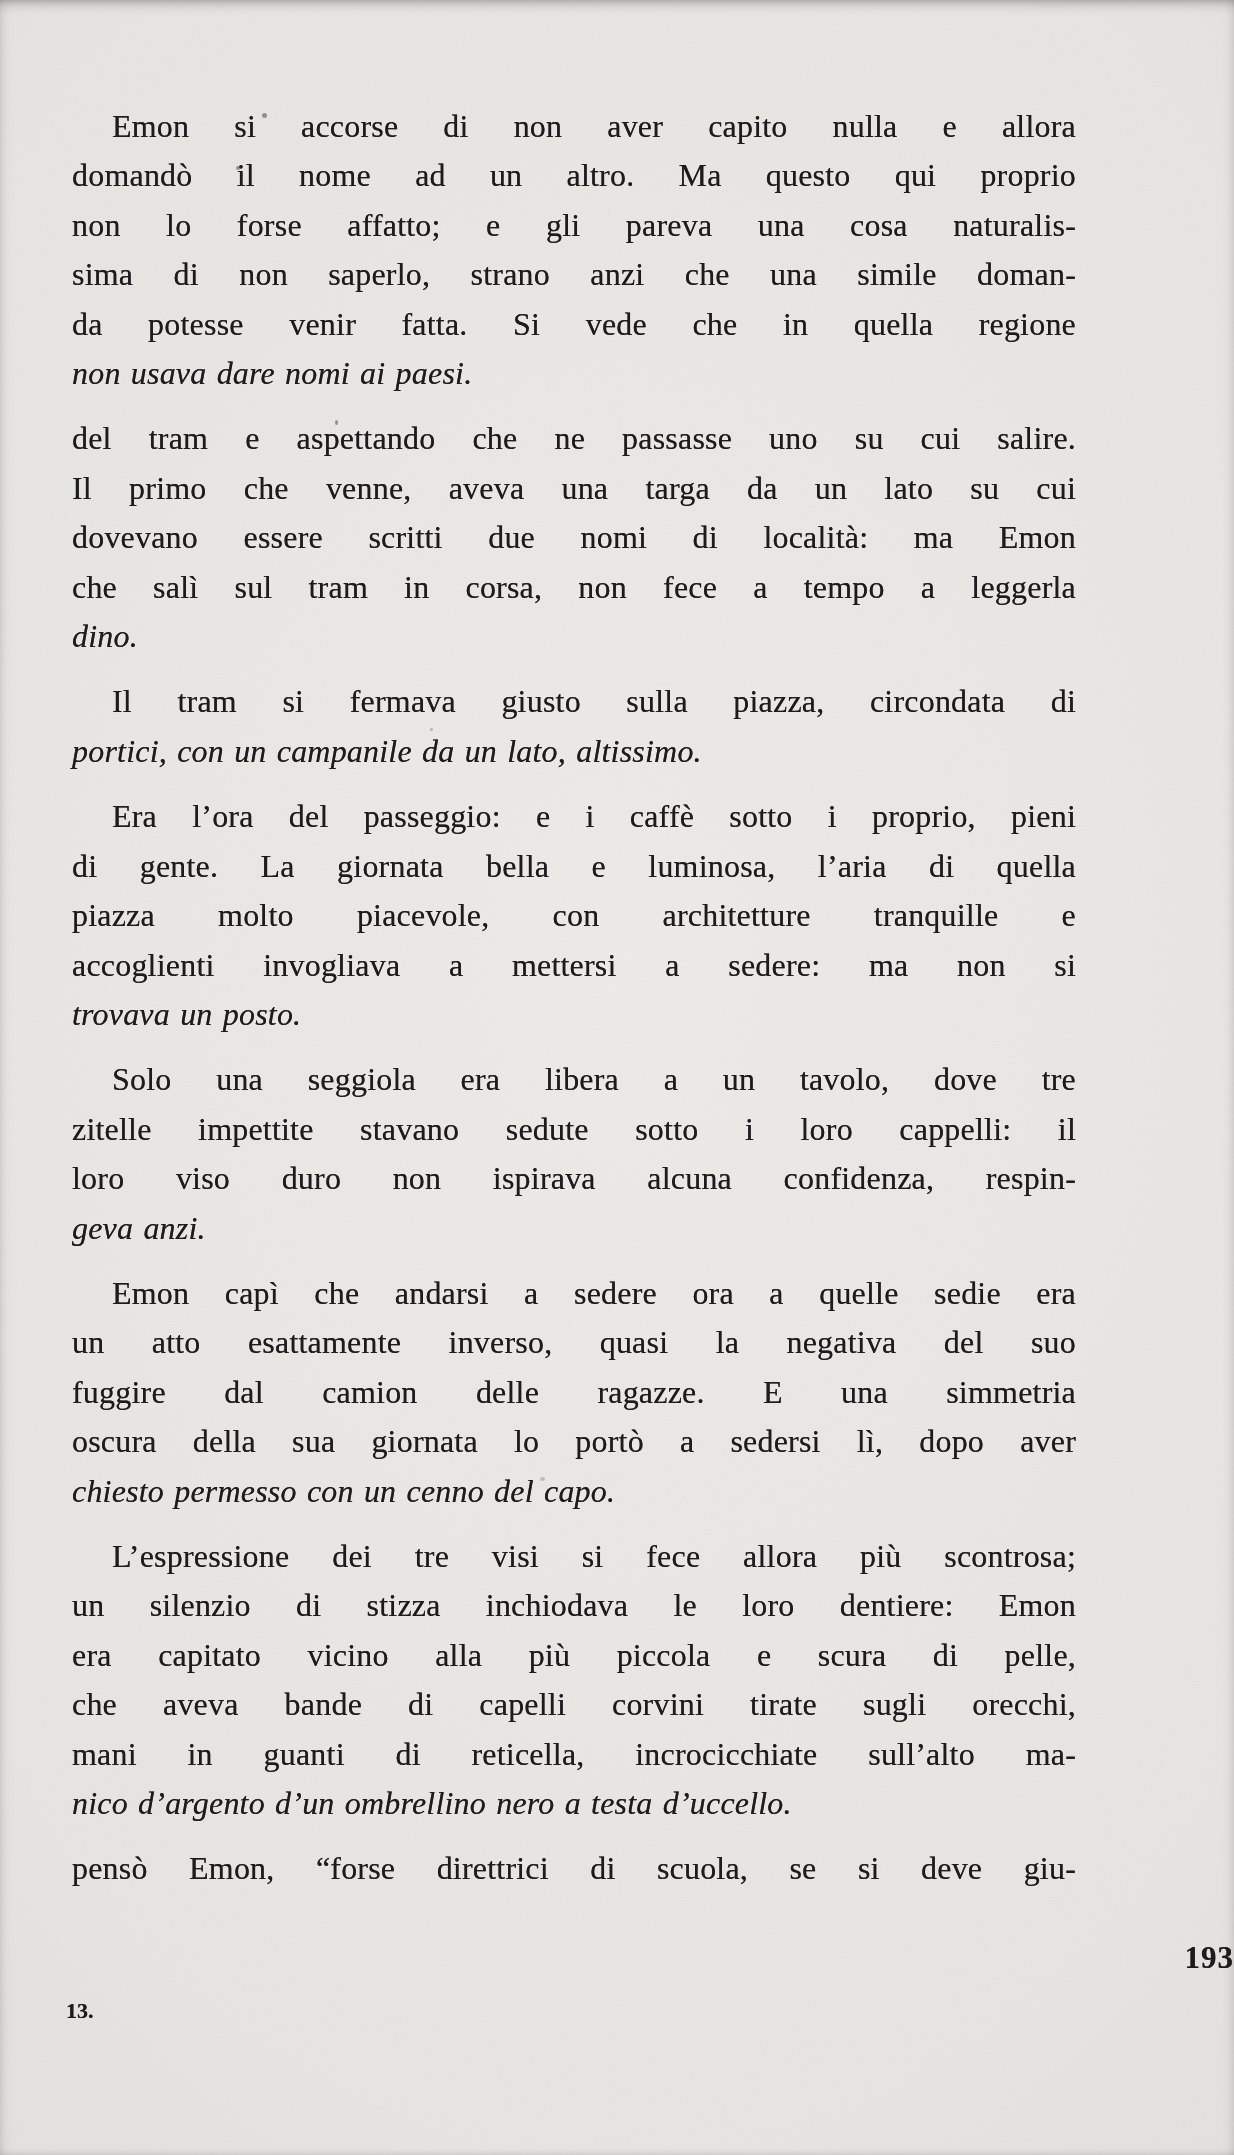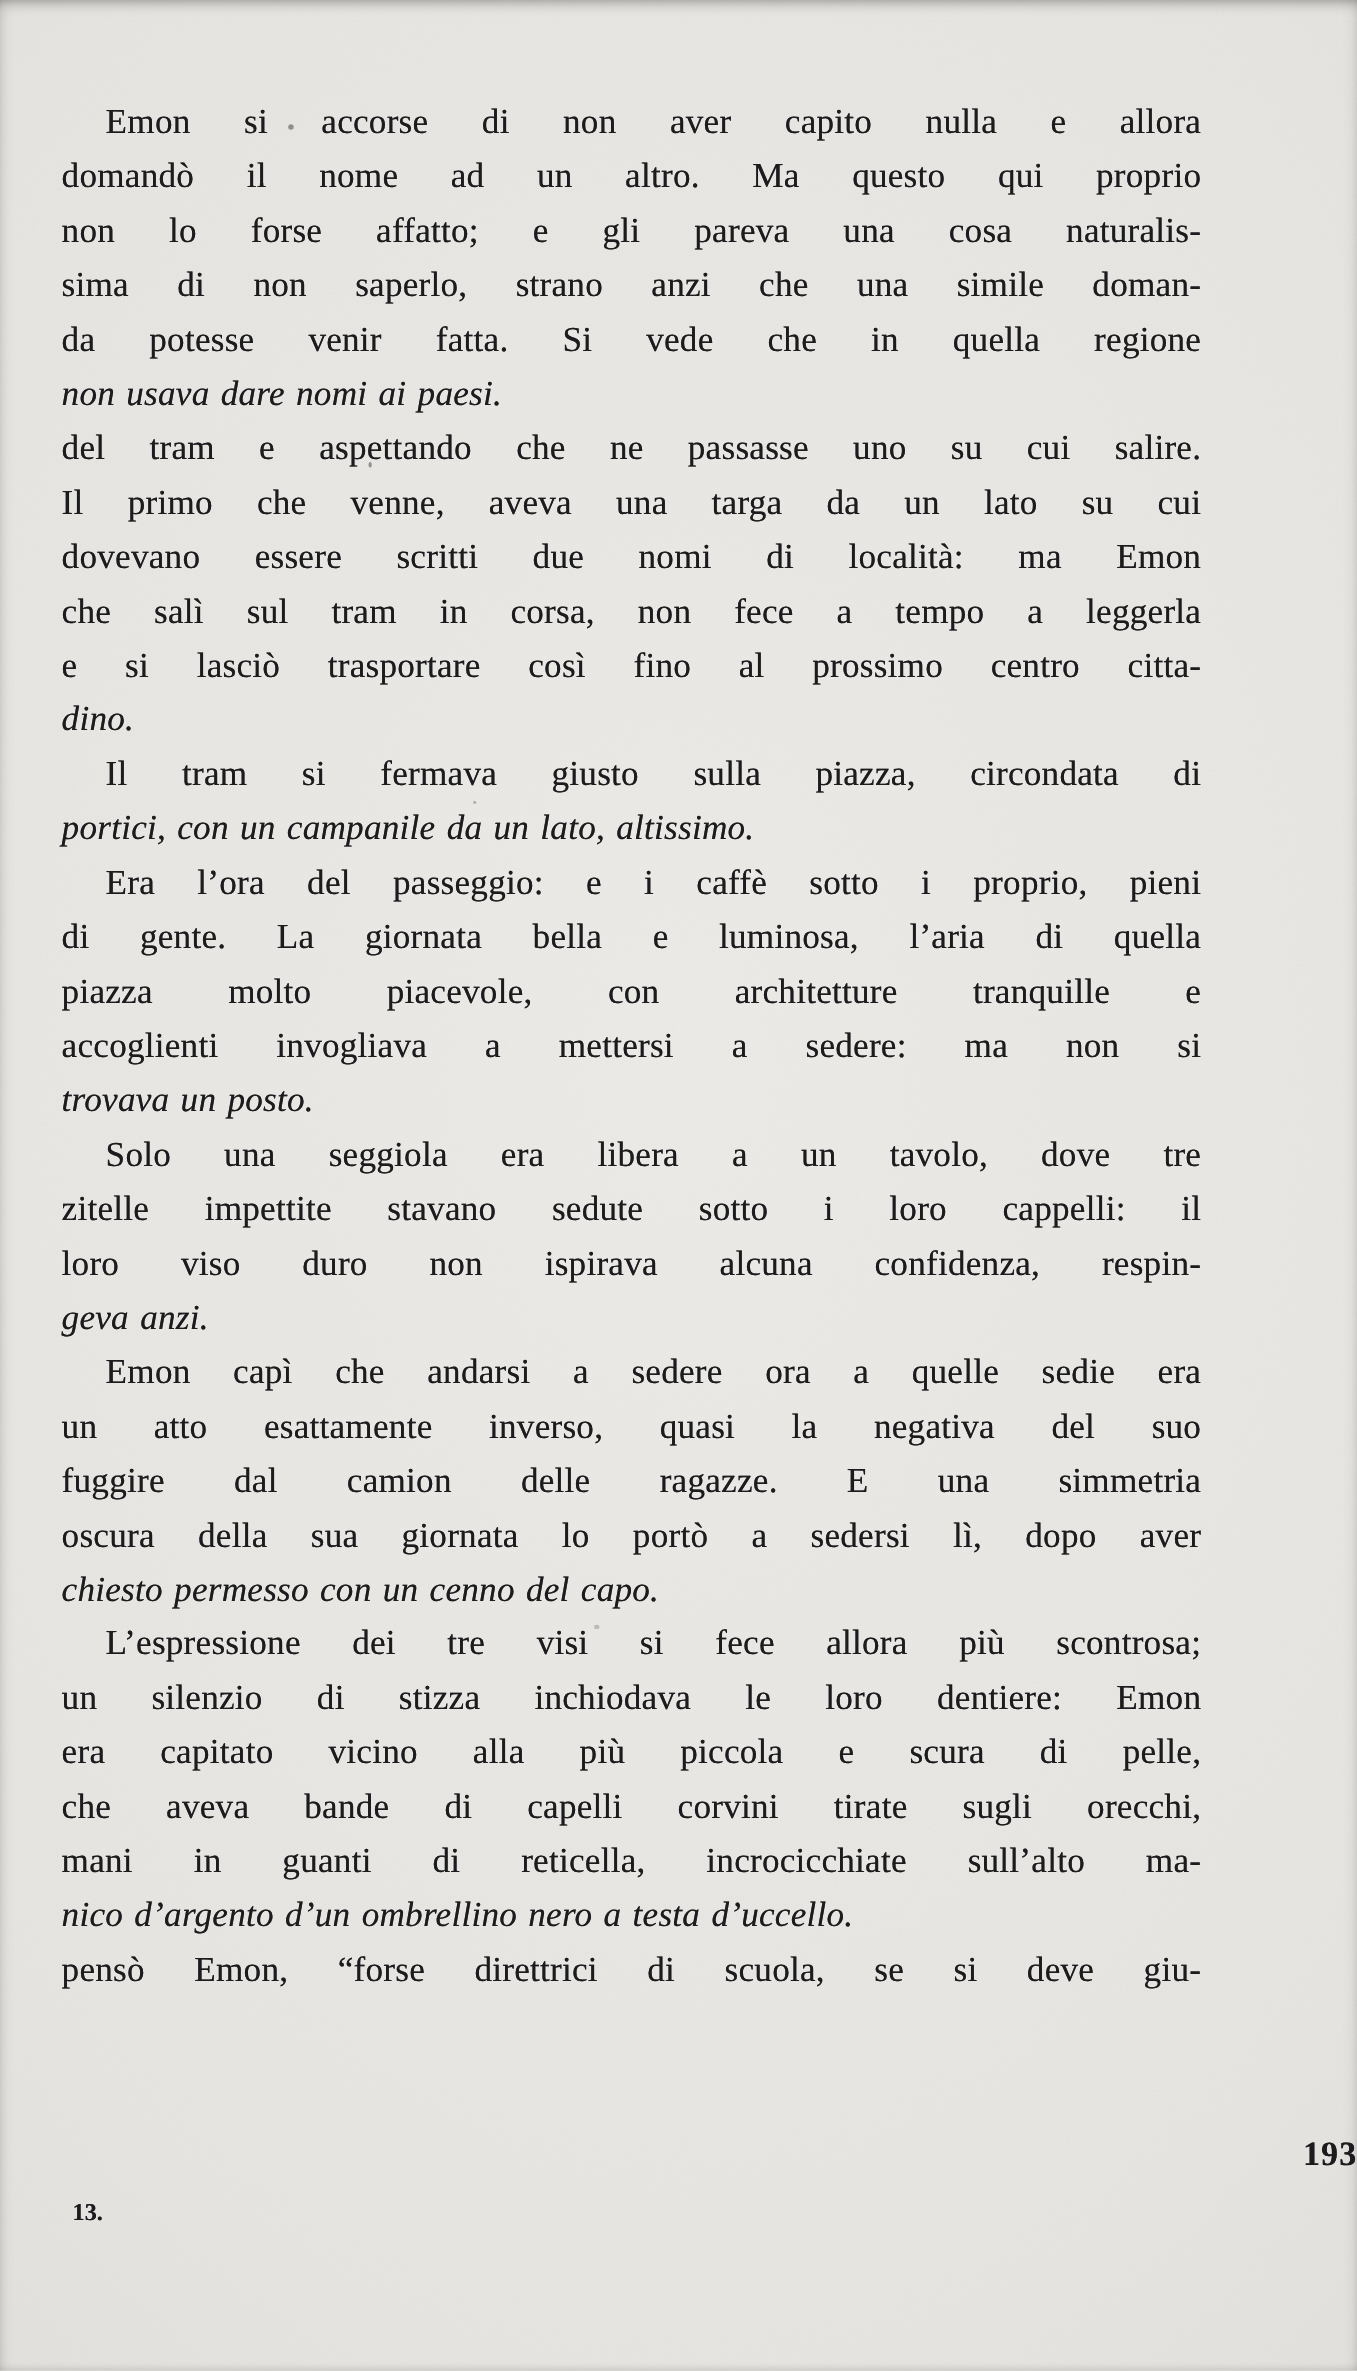--- a/index.html
+++ b/index.html
@@ -38,21 +38,21 @@
     left: 56px;
     top: 86px;
     width: 1036px;
     font-size: 32px;
     line-height: 49.4px;
     color: #1c1c1e;
     letter-spacing: 0.2px;
     word-spacing: 2px;
     text-shadow: 0 0 0.6px rgba(25,25,28,0.75);
   }
-  .para { margin: 0; }
+  .para { margin: 16px; }
   .line {
     text-align: justify;
     text-align-last: justify;
     white-space: normal;
   }
   .line.final { text-align-last: left; font-style: italic; }
   .line.indent { text-indent: 40px; }
   .page-number {
     position: absolute;
     left: 0;
@@ -110,21 +110,20 @@
         <div class="line">non lo forse affatto; e gli pareva una cosa naturalis-</div>
         <div class="line">sima di non saperlo, strano anzi che una simile doman-</div>
         <div class="line">da potesse venir fatta. Si vede che in quella regione</div>
         <div class="line final">non usava dare nomi ai paesi.</div>
       </div>
       <div class="para">
         <div class="line">del tram e aspettando che ne passasse uno su cui salire.</div>
         <div class="line">Il primo che venne, aveva una targa da un lato su cui</div>
         <div class="line">dovevano essere scritti due nomi di località: ma Emon</div>
         <div class="line">che salì sul tram in corsa, non fece a tempo a leggerla</div>
-        <div class="line">e si lasciò trasportare così fino al prossimo centro citta-</div>
         <div class="line final">dino.</div>
       </div>
       <div class="para">
         <div class="line indent">Il tram si fermava giusto sulla piazza, circondata di</div>
         <div class="line final">portici, con un campanile da un lato, altissimo.</div>
       </div>
       <div class="para">
         <div class="line indent">Era l’ora del passeggio: e i caffè sotto i proprio, pieni</div>
         <div class="line">di gente. La giornata bella e luminosa, l’aria di quella</div>
         <div class="line">piazza molto piacevole, con architetture tranquille e</div>

